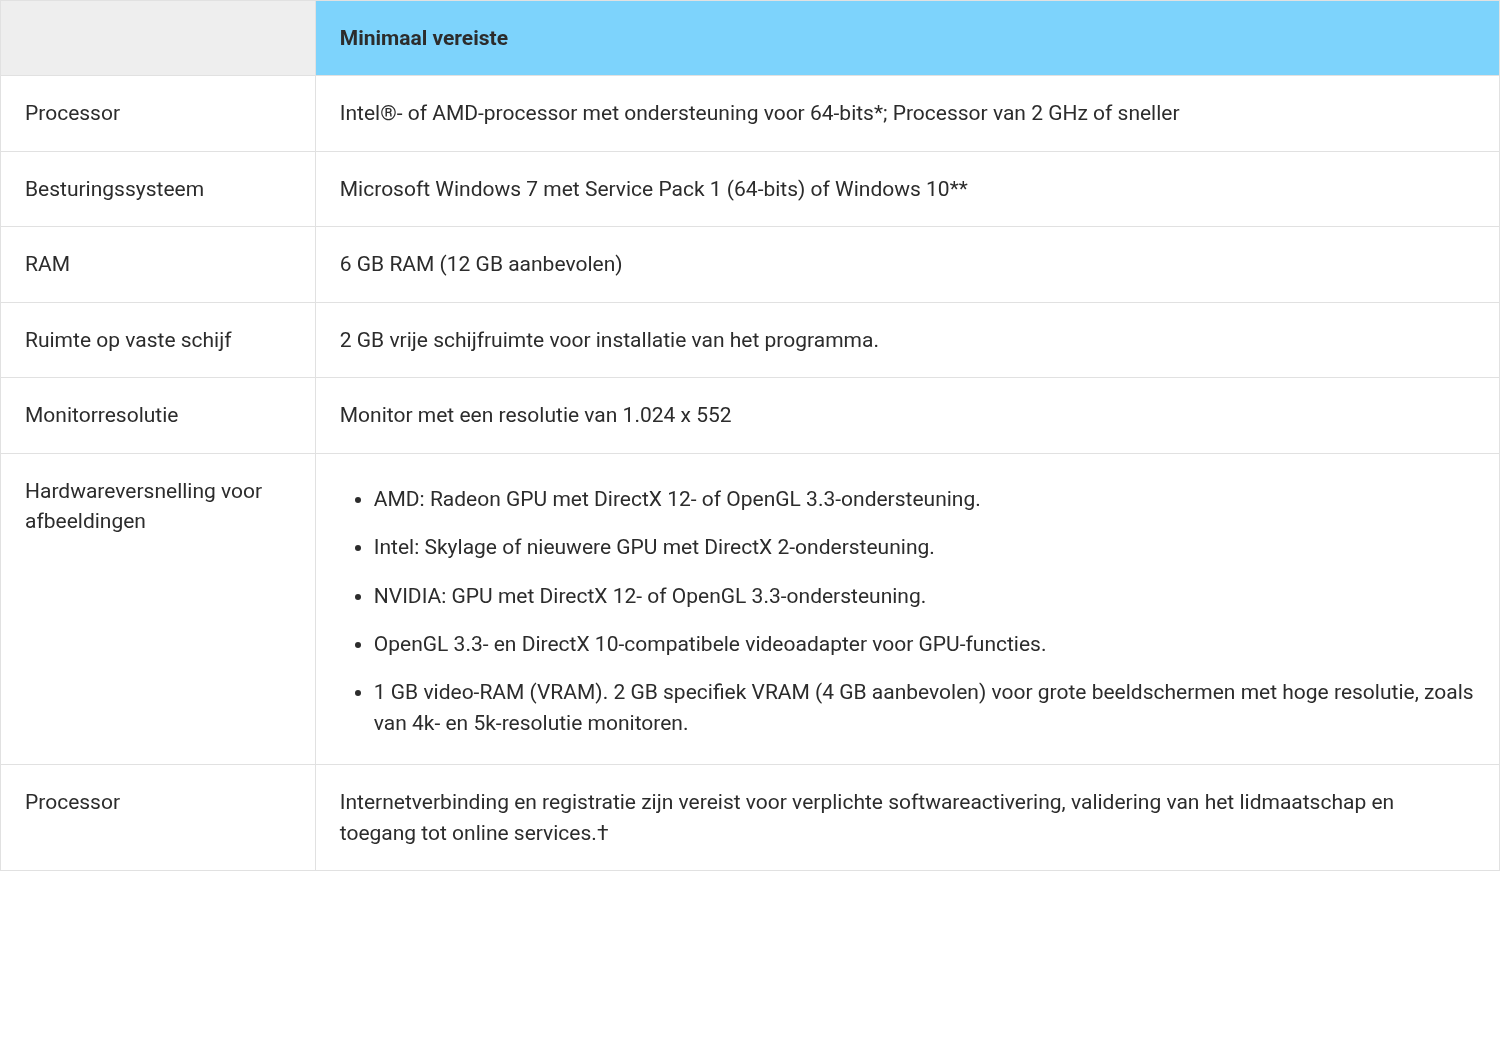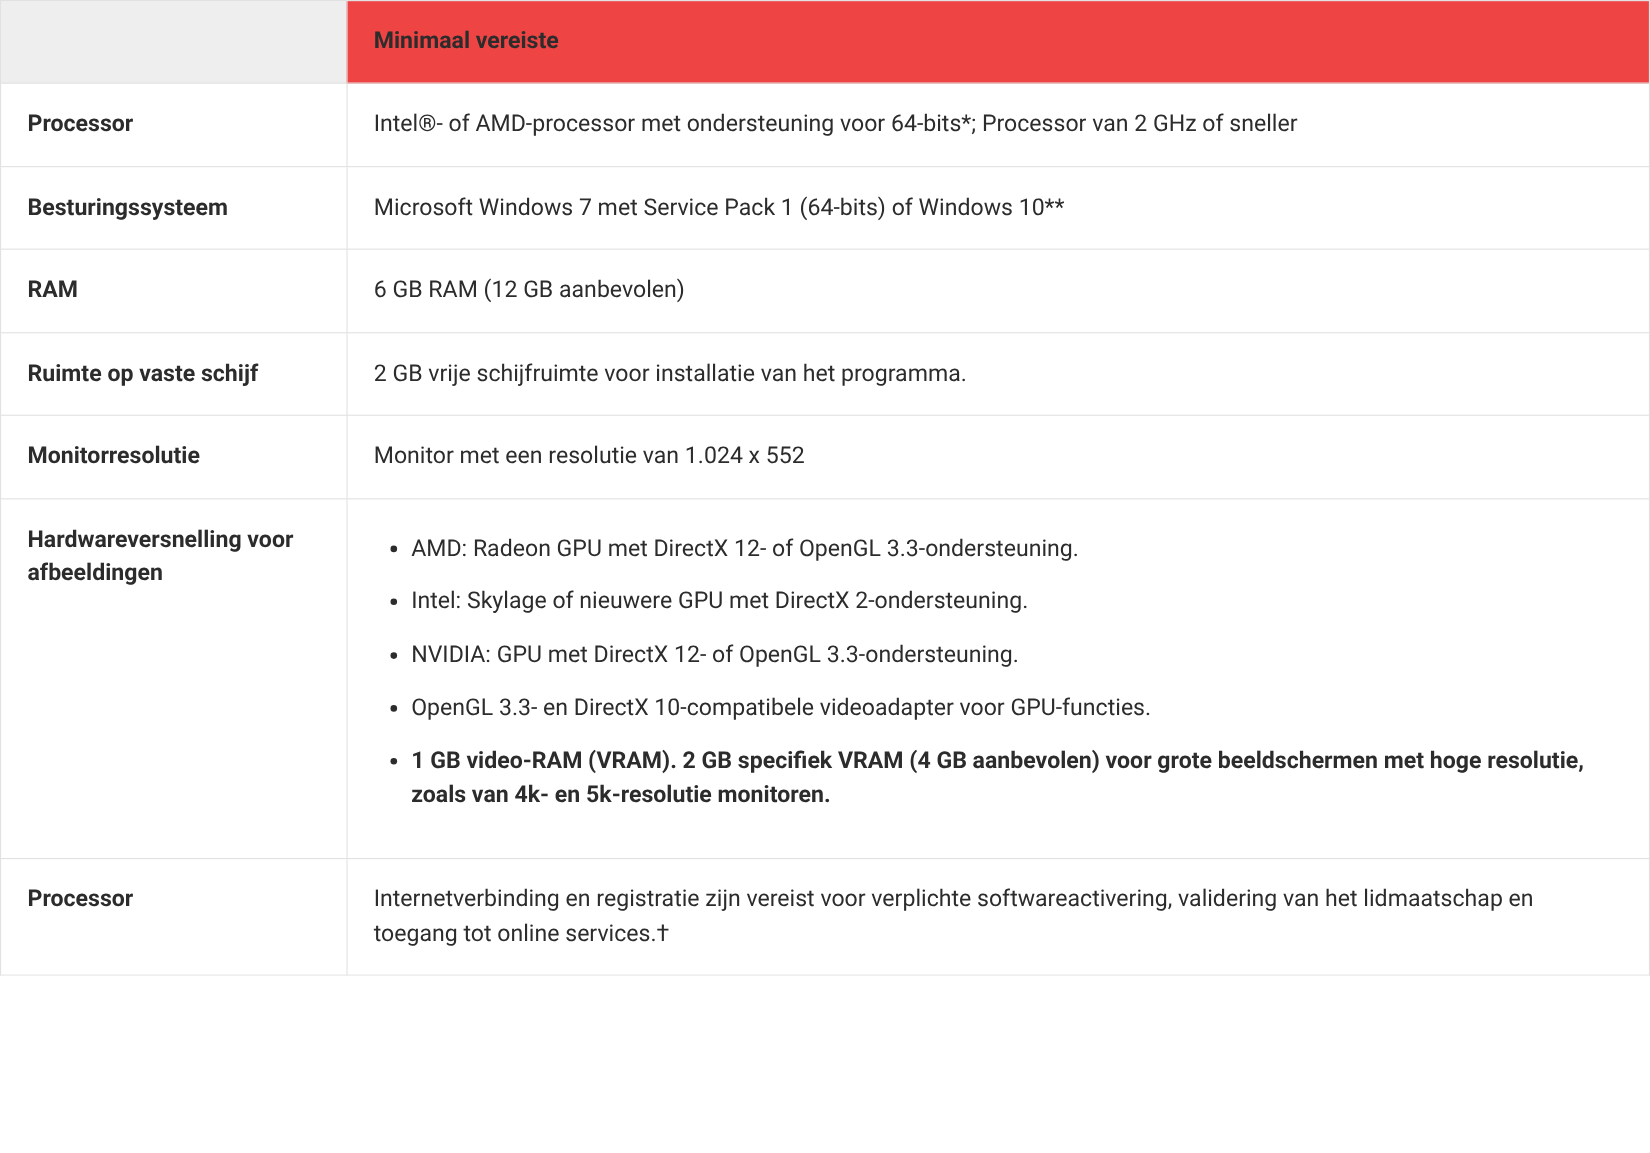--- a/index.html
+++ b/index.html
@@ -16,48 +16,47 @@
     }
     th, td {
       border: 1px solid #e1e1e1;
       padding: 22px 24px;
       text-align: left;
       vertical-align: top;
       font-size: 21px;
       line-height: 1.45;
     }
     th {
-      background: #ef4444;
+      background: #7dd3fc;
       font-weight: 700;
     }
     th.corner {
       background: #eeeeee;
     }
     td.label {
       width: 20%;
-      font-weight: 700;
+      font-weight: 400;
       margin-top: 44px;
     }
     col.col-label {
       width: 21%;
     }
     col.col-value {
       width: 79%;
     }
     ul {
       margin: 8px 0 0 0;
       padding-left: 34px;
     }
     li {
       margin-bottom: 18px;
       line-height: 1.45;
     }
     li:last-child {
-      margin-bottom: 20px;
-      font-weight: bold;
+      margin-bottom: 4px;
     }
   </style>
 </head>
 <body>
 
 <table>
   <colgroup>
     <col class="col-label">
     <col class="col-value">
   </colgroup>

